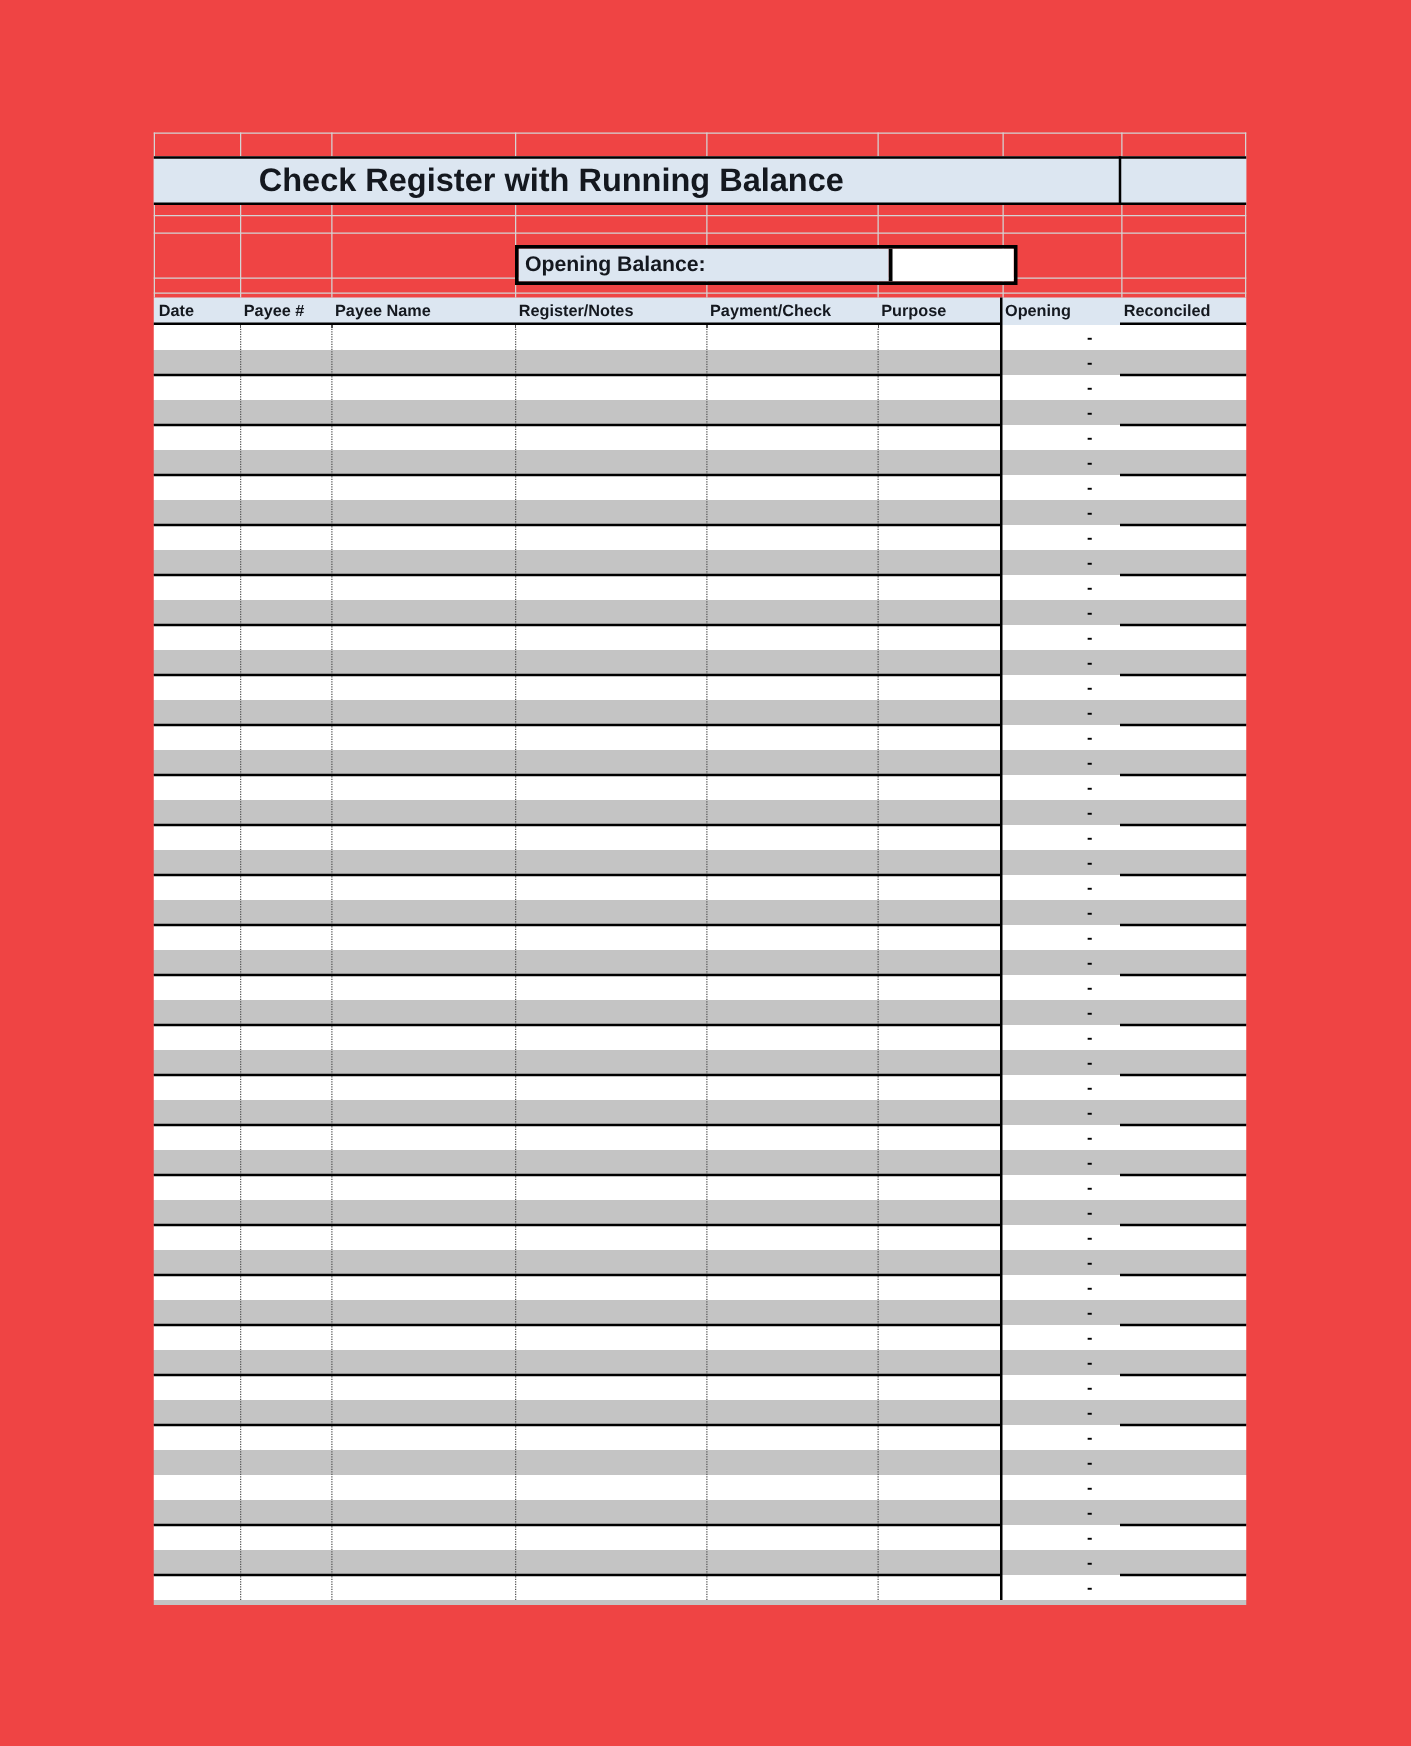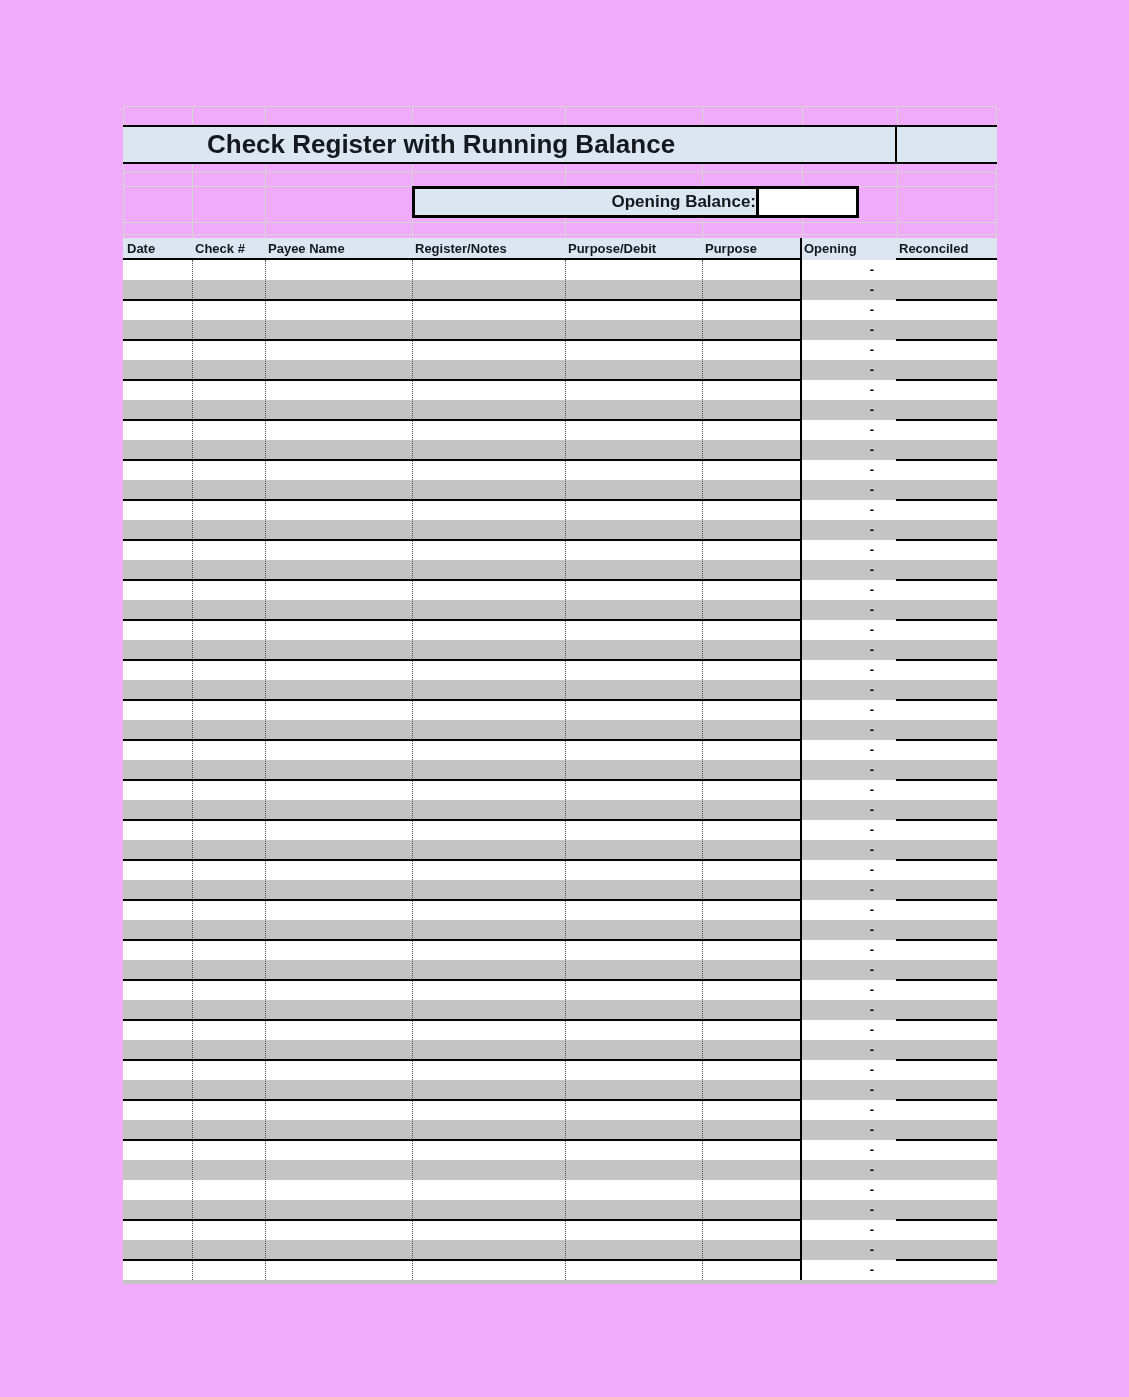--- a/index.html
+++ b/index.html
@@ -1,37 +1,37 @@
 <!DOCTYPE html>
 <html><head>
 <meta charset="utf-8">
 <style>
   html,body{margin:0;padding:0;background:#fff;}
   .page{
-    position:relative;width:1129px;height:1397px;background:#f0abfc;
+    position:relative;width:1129px;height:1397px;background:#ef4444;
     font-family:"Liberation Sans", sans-serif;overflow:hidden;
     --blue:#dce6f1; --gray:#c4c4c4; --grid:#d4d4d4;
   }
   .fh{position:absolute;height:1px;left:123px;width:874px;background:var(--grid);}
   .fv{position:absolute;width:1px;top:106px;height:132px;background:var(--grid);}
 
   .title-band{
     position:absolute;left:123px;top:125px;width:874px;height:39px;
     box-sizing:border-box;background:var(--blue);
     border-top:2px solid #000;border-bottom:2px solid #000;
   }
   .title-text{
     position:absolute;left:84px;top:0;line-height:35px;
     font-size:26px;font-weight:700;color:#14181f;white-space:nowrap;
   }
   .title-divider{position:absolute;right:100px;top:-2px;bottom:-2px;width:2px;background:#000;}
 
   .ob-box{
-    position:absolute;left:412px;top:186px;width:447px;height:32px;
-    box-sizing:border-box;border:3px solid #000;display:flex;text-align:right;
+    position:absolute;left:412px;top:196px;width:402px;height:32px;
+    box-sizing:border-box;border:3px solid #000;display:flex;
   }
   .ob-label{
     flex:1;background:var(--blue);font-weight:700;font-size:17px;
     line-height:26px;padding-left:5px;color:#14181f;white-space:nowrap;
   }
   .ob-value{width:100px;background:#fff;border-left:3px solid #000;box-sizing:border-box;}
 
   .header-row{position:absolute;left:123px;top:238px;width:874px;height:22px;background:var(--blue);}
   .hdr{
     position:absolute;top:0;line-height:22px;font-size:13px;font-weight:700;
@@ -81,24 +81,24 @@
     <div class="title-divider"></div>
   </div>
 
   <div class="ob-box">
     <div class="ob-label">Opening Balance:</div>
     <div class="ob-value"></div>
   </div>
 
   <div class="header-row">
     <span class="hdr" style="left:4px">Date</span>
-    <span class="hdr" style="left:72px">Check #</span>
+    <span class="hdr" style="left:72px">Payee #</span>
     <span class="hdr" style="left:145px">Payee Name</span>
     <span class="hdr" style="left:292px">Register/Notes</span>
-    <span class="hdr" style="left:445px">Purpose/Debit</span>
+    <span class="hdr" style="left:445px">Payment/Check</span>
     <span class="hdr" style="left:582px">Purpose</span>
     <span class="hdr" style="left:681px">Opening</span>
     <span class="hdr" style="left:776px">Reconciled</span>
   </div>
   <div class="hdr-underline seg-a"></div>
   <div class="hdr-underline seg-b"></div>
 
   <div id="rows">
       <div class="row even" style="top: 260px;">
         <span class="dash">-</span>

